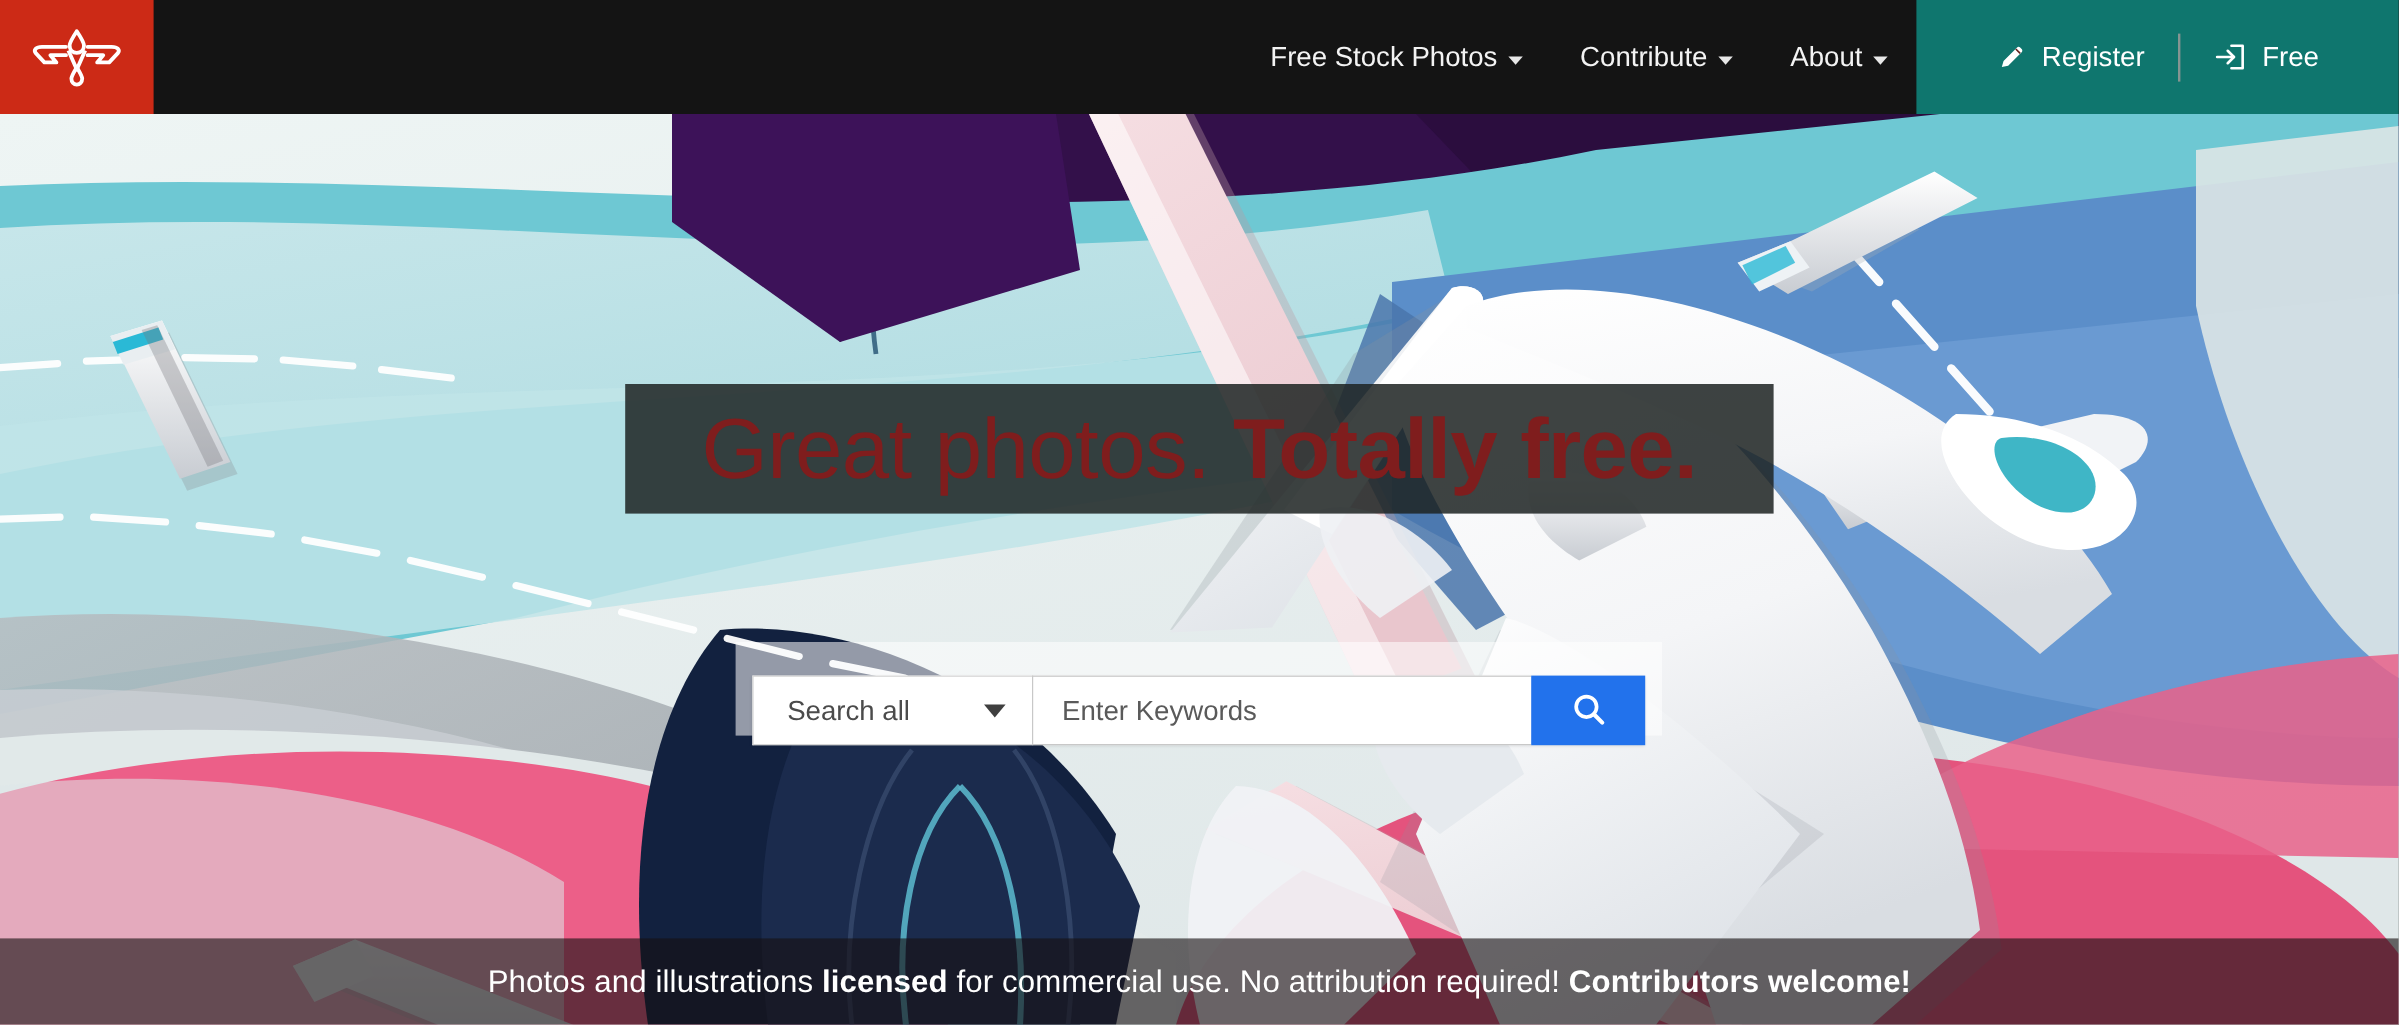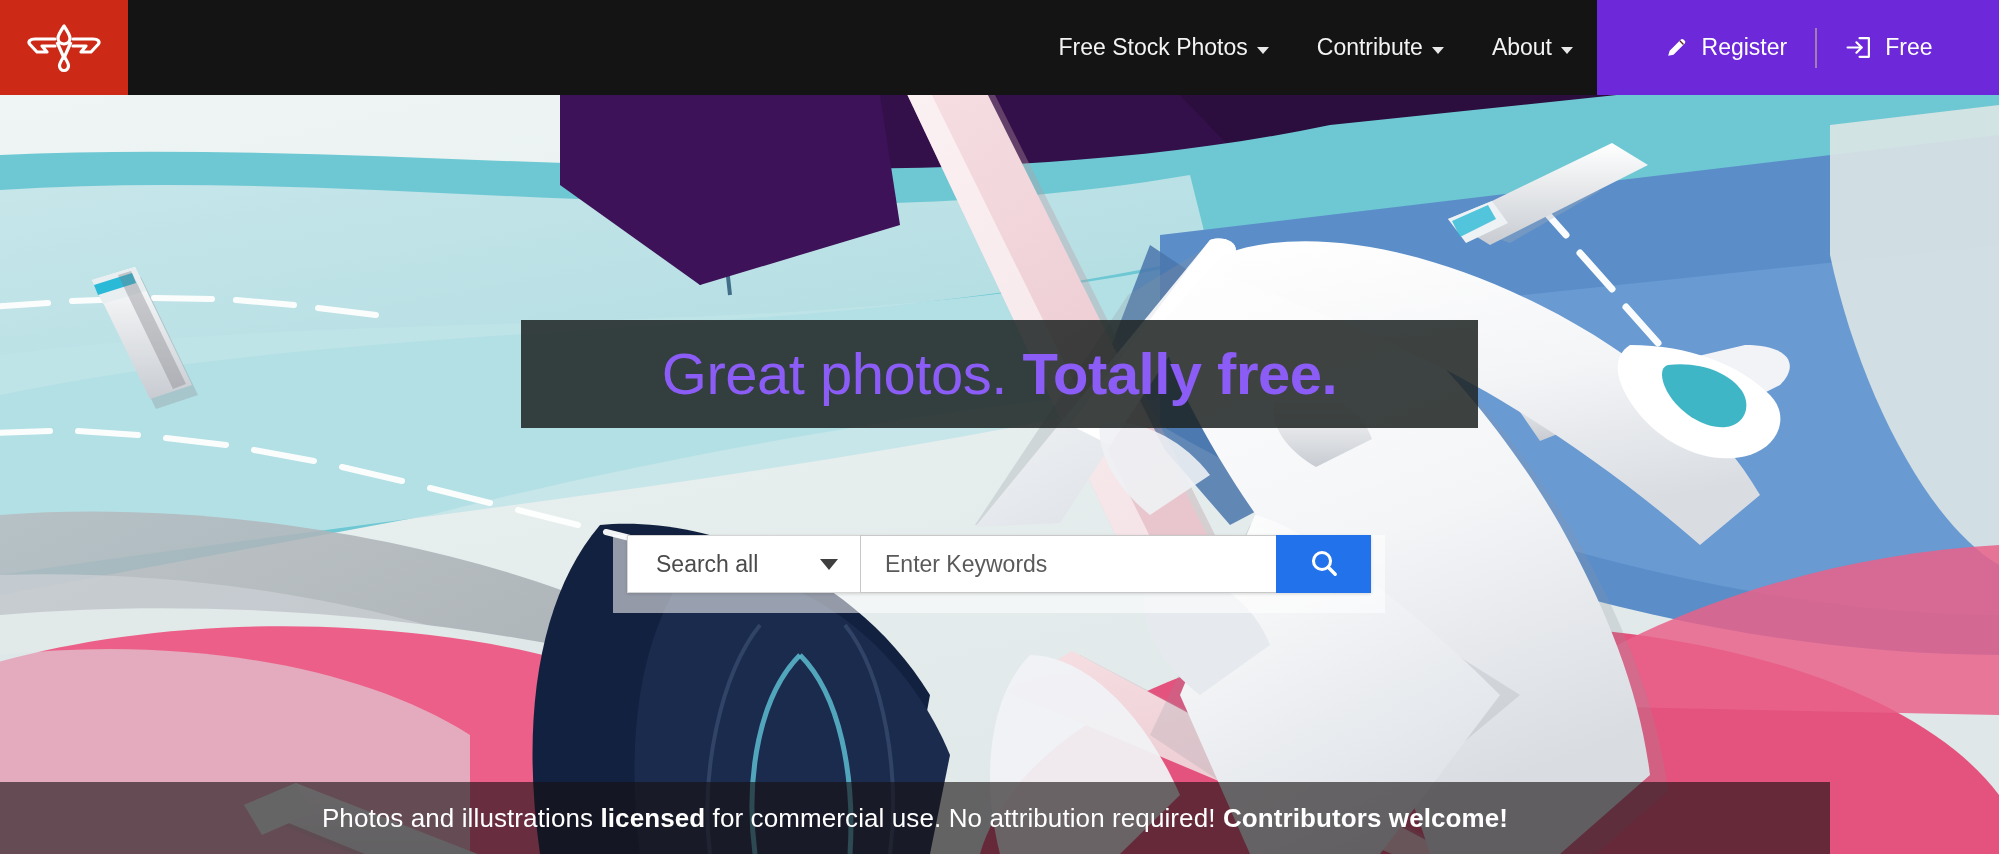--- a/index.html
+++ b/index.html
@@ -37,21 +37,21 @@
     display:flex; align-items:center; gap:9px;
     color:#f3f3f3; font-size:23px; padding:0 24px; height:95px;
     cursor:pointer; white-space:nowrap;
   }
   .caret {
     width:0; height:0; border-left:6px solid transparent;
     border-right:6px solid transparent; border-top:7px solid #e8e8e8;
     margin-top:5px;
   }
   .auth-zone {
-    background:#6d28d9; display:flex; align-items:center;
+    background:#0f766e; display:flex; align-items:center;
     height:95px; flex:0 0 402px; justify-content:center; gap:0;
   }
   .auth-btn {
     display:flex; align-items:center; gap:13px; color:#fff;
     font-size:23px; padding:0 28px; cursor:pointer; white-space:nowrap;
   }
   .auth-sep { width:2px; height:40px; background:#b9a1a0; opacity:.7; }
   .auth-icon { display:flex; align-items:center; }
 
   
@@ -61,33 +61,33 @@
   }
   .hero svg.bgart { position:absolute; top:0; left:0; width:1999px; height:759px; display:block; }
 
   
   .headline-band {
     position:absolute; left:521px; top:225px; width:957px; height:108px;
     background:rgba(30,36,35,0.86);
     display:flex; align-items:center; justify-content:center; z-index:8;
   }
   .headline {
-    color:#8b5cf6; font-size:58px; line-height:1; white-space:nowrap;
+    color:#7f1d1d; font-size:71px; line-height:1; white-space:nowrap;
     letter-spacing:-0.5px;
   }
   .headline .bold { font-weight:700; }
 
   
   .search-frame {
     position:absolute; left:613px; top:440px; width:772px; height:78px;
     background:rgba(255,255,255,0.55); z-index:9;
     display:flex; align-items:center; justify-content:center;
   }
   .search-bar {
-    position:absolute; left:627px; top:440px; width:744px; height:58px;
+    position:absolute; left:627px; top:468px; width:744px; height:58px;
     display:flex; z-index:10;
     box-shadow:0 1px 3px rgba(0,0,0,0.15);
   }
   .search-select {
     width:233px; height:58px; background:#fff; border:1px solid #d5d5d5;
     border-right:none; display:flex; align-items:center;
     justify-content:space-between; padding:0 22px 0 28px;
     font-size:23px; color:#4b4b4b; cursor:pointer;
   }
   .sel-caret {
@@ -101,21 +101,21 @@
     outline:none; font-family:"Liberation Sans", sans-serif;
   }
   .search-input::placeholder { color:#5a5a5a; opacity:1; }
   .search-btn {
     width:95px; height:58px; background:#2272ec; border:none;
     display:flex; align-items:center; justify-content:center; cursor:pointer;
   }
 
   
   .bottom-banner {
-    position:absolute; left:0; bottom:0; width:1830px; height:72px;
+    position:absolute; left:0; bottom:0; width:1999px; height:72px;
     background:rgba(22,16,18,0.62);
     display:flex; align-items:center; justify-content:center; z-index:20;
   }
   .banner-text {
     color:#fff; font-size:26px; white-space:nowrap; letter-spacing:0.1px;
   }
   .banner-text b { font-weight:700; }
 </style>
 </head>
 <body>

